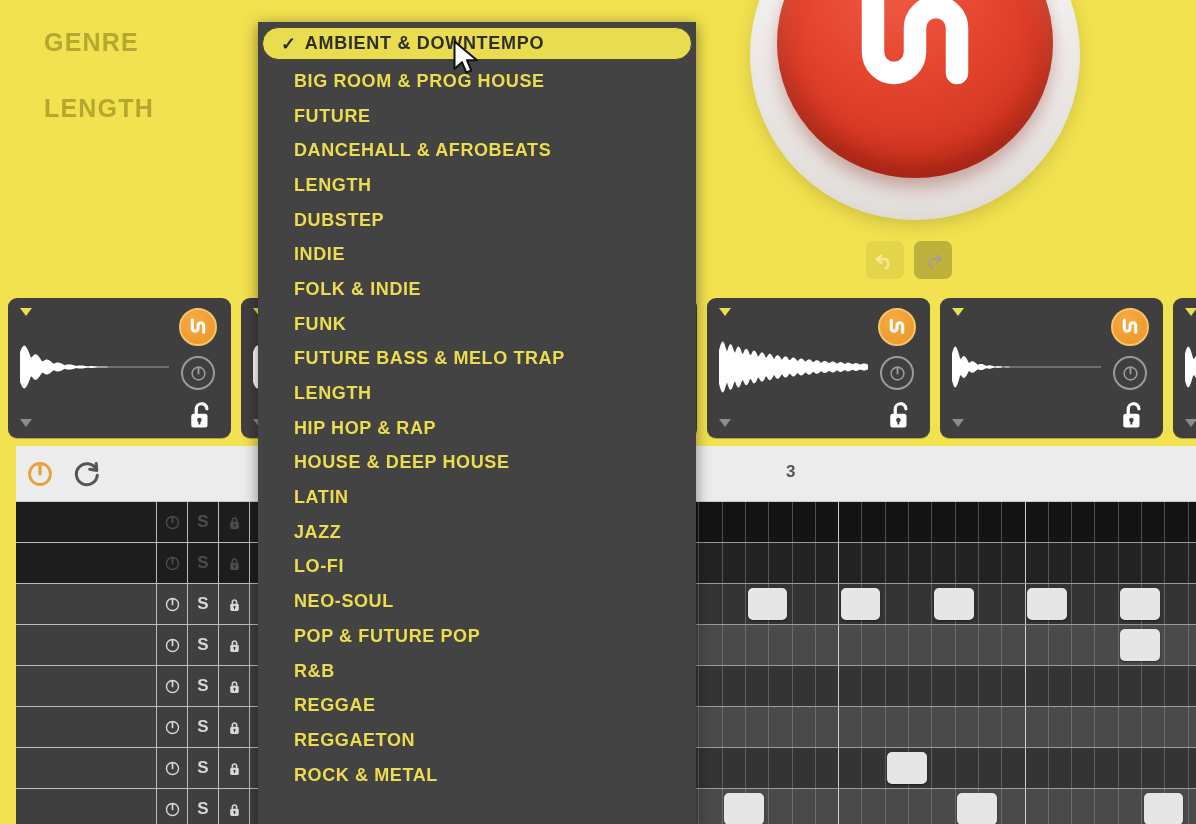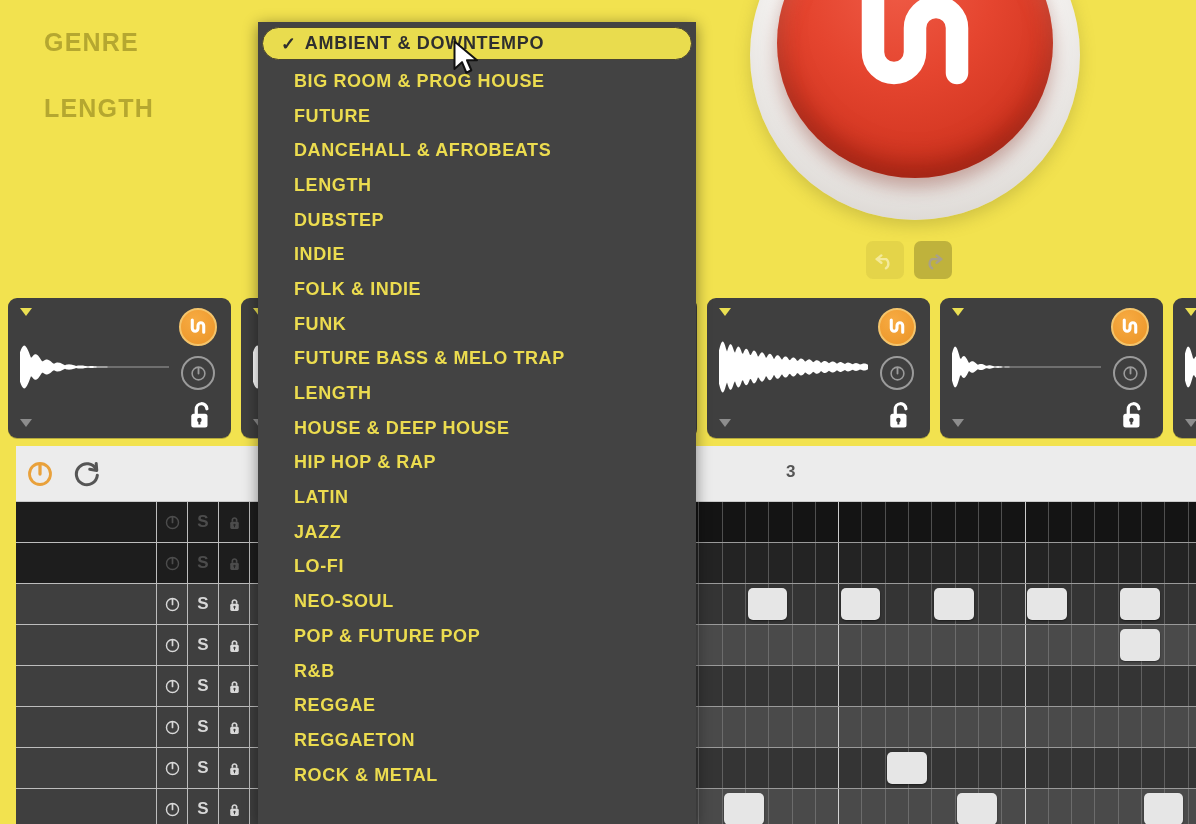--- a/index.html
+++ b/index.html
@@ -939,24 +939,24 @@
       <div class="dd-item">
         <span>FUNK</span>
       </div>
       <div class="dd-item">
         <span>FUTURE BASS &amp; MELO TRAP</span>
       </div>
       <div class="dd-item">
         <span>LENGTH</span>
       </div>
       <div class="dd-item">
+        <span>HIP HOP &amp; RAP</span>
+      </div>
+      <div class="dd-item">
         <span>HOUSE &amp; DEEP HOUSE</span>
-      </div>
-      <div class="dd-item">
-        <span>HIP HOP &amp; RAP</span>
       </div>
       <div class="dd-item">
         <span>LATIN</span>
       </div>
       <div class="dd-item">
         <span>JAZZ</span>
       </div>
       <div class="dd-item">
         <span>LO-FI</span>
       </div>

